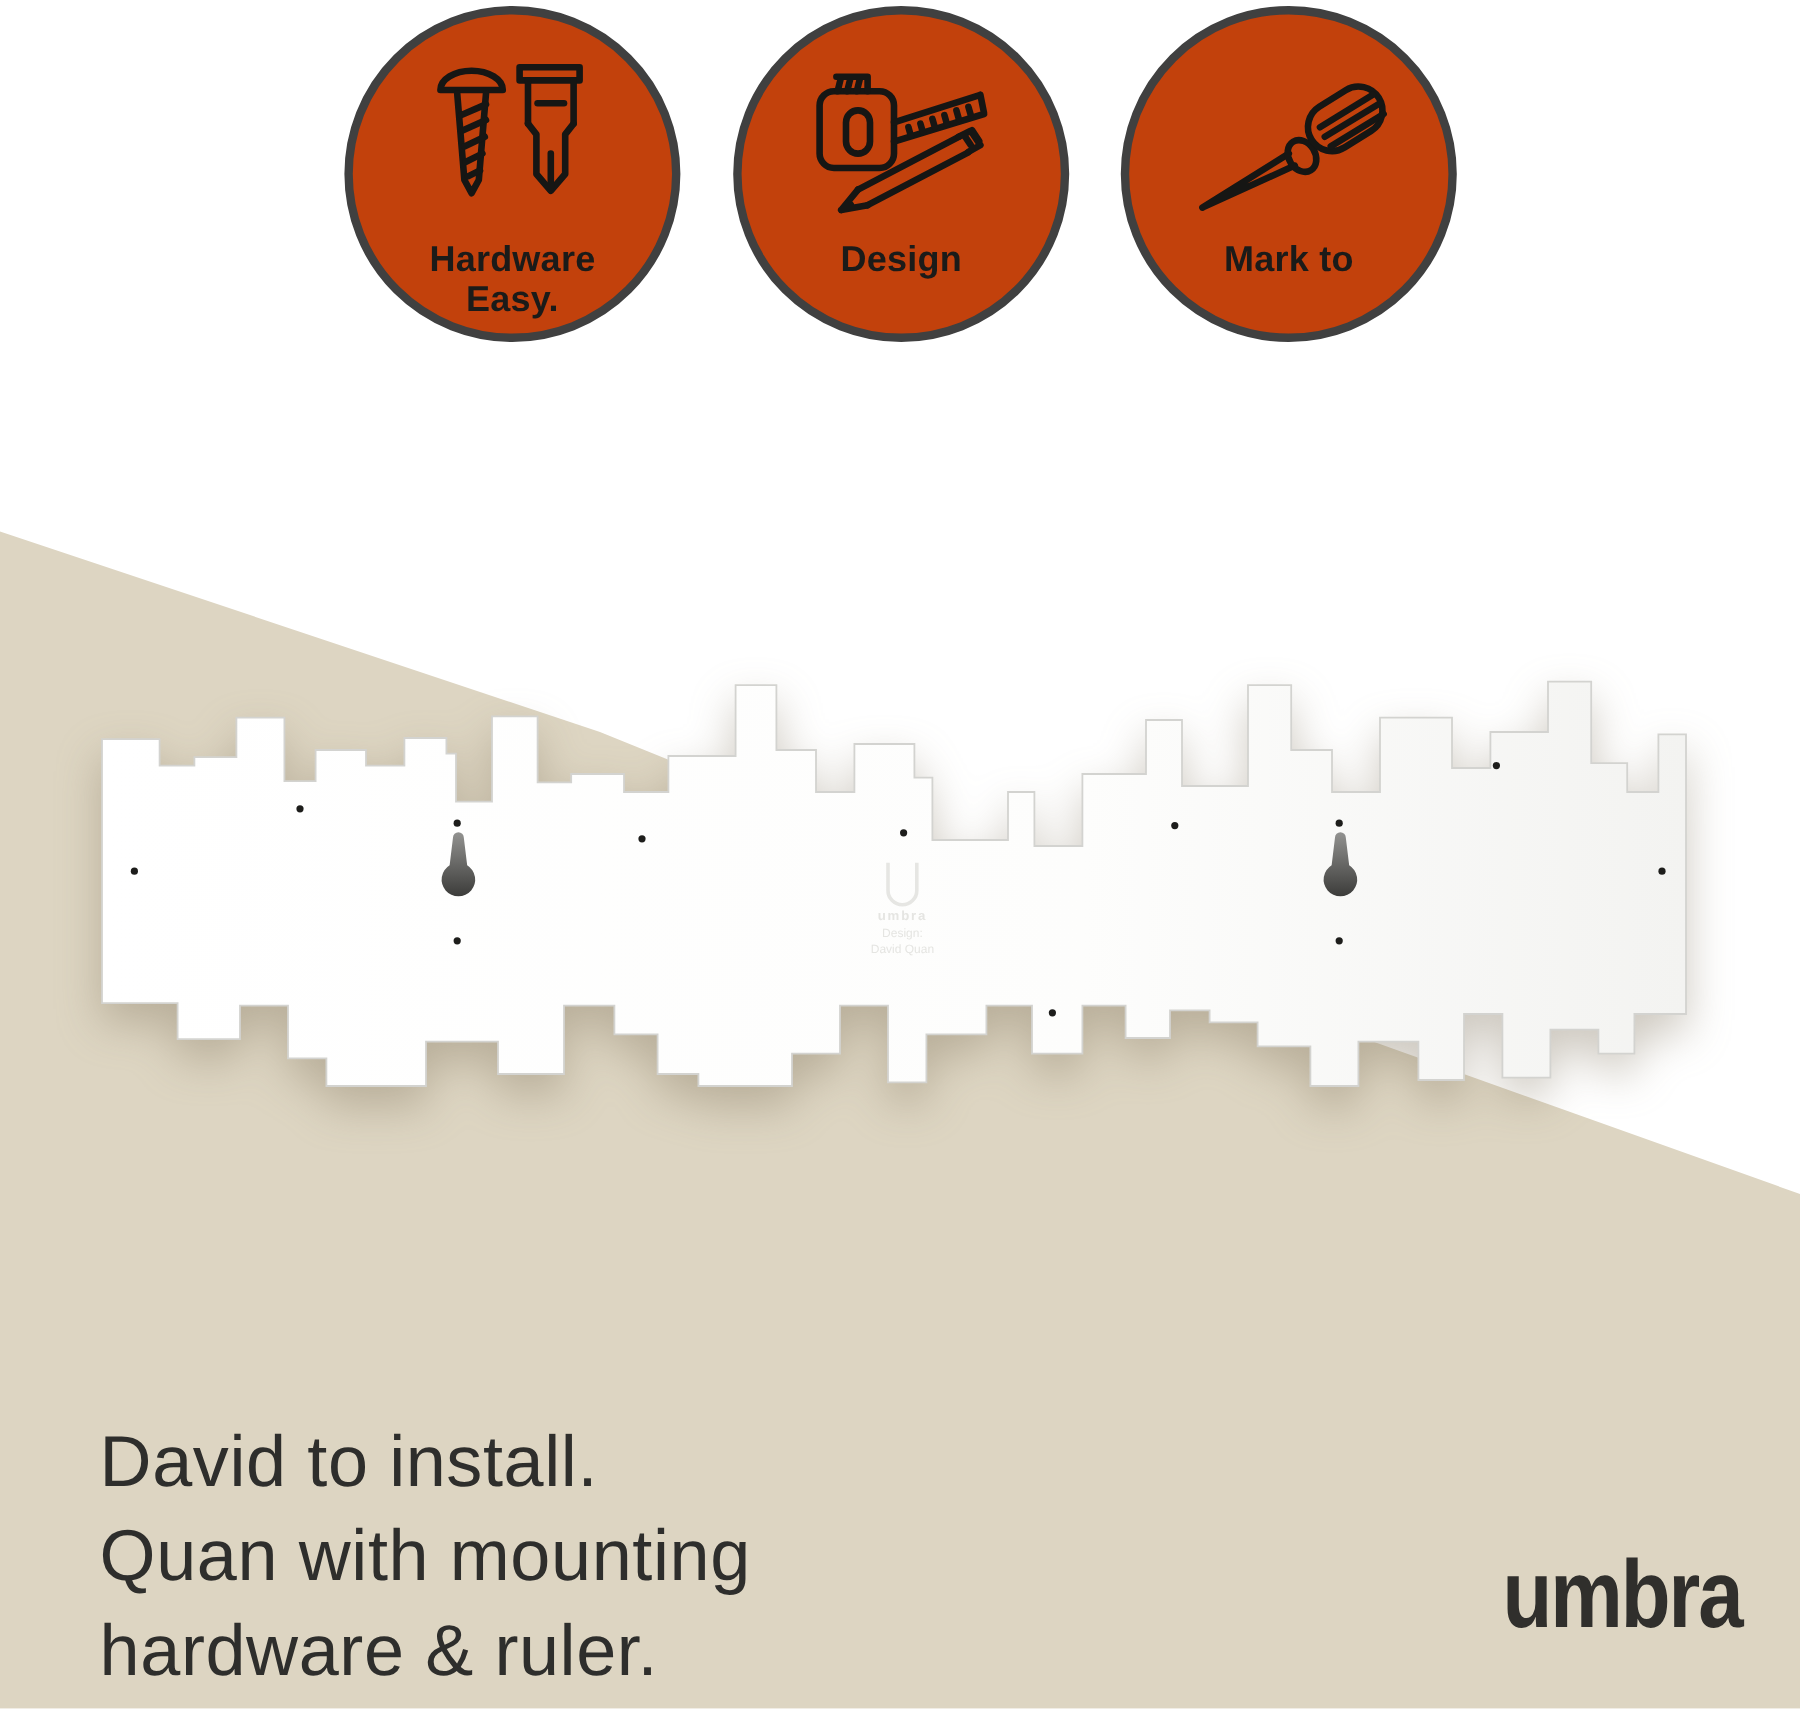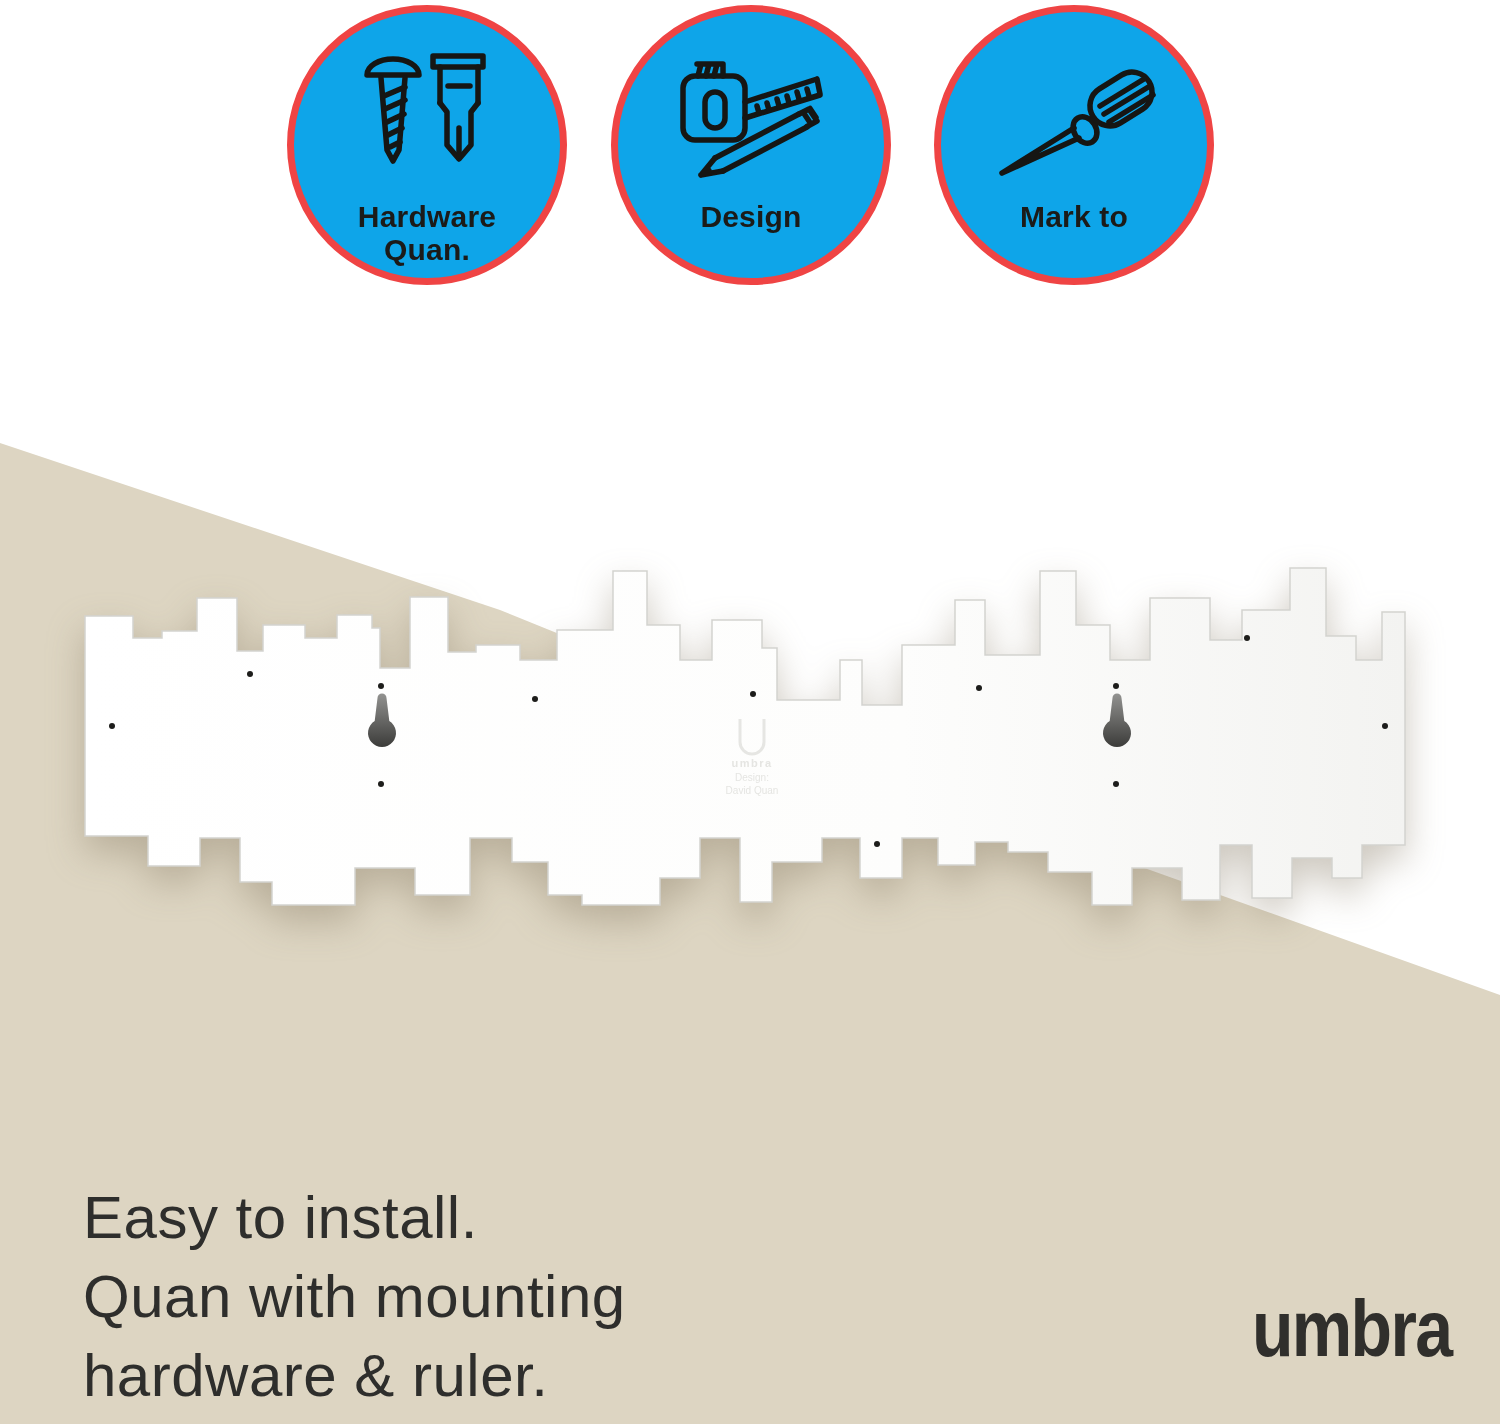--- a/index.html
+++ b/index.html
@@ -5,21 +5,21 @@
   html,body{margin:0;padding:0;background:#ffffff;}
   .canvas{
     position:relative;width:1500px;height:1424px;overflow:hidden;
     background:#ffffff;font-family:"Liberation Sans", sans-serif;
   }
   .scene{position:absolute;left:0;top:0;width:1500px;height:1424px;display:block;}
   .product-layer{filter:drop-shadow(0 16px 18px rgba(125,114,90,.38));}
   
   .badge{
     position:absolute;top:5px;width:280px;height:280px;border-radius:50%;
-    background:#0ea5e9;border:7px solid #ef4444;box-sizing:border-box;
+    background:#c2410c;border:7px solid #404040;box-sizing:border-box;
   }
   .badge .art{position:absolute;left:50%;top:30px;transform:translateX(-50%);}
   .badge .label{
     position:absolute;left:0;right:0;top:188px;text-align:center;
     font-weight:bold;font-size:30px;line-height:33px;color:#1b1b19;letter-spacing:.2px;
   }
   .ico{stroke:#161614;stroke-width:5.5;fill:none;stroke-linecap:round;stroke-linejoin:round;}
   
   .caption{
     position:absolute;left:83px;top:1178px;color:#2e2e2c;
@@ -92,21 +92,21 @@
         <path d="M39,54 l21,-9 M40,67 l20,-9 M42,80 l17,-8 M43,93 l14,-7 M45,105 l10,-5"></path>
         <path d="M88,14 h50 v11 h-50 z"></path>
         <path d="M95,25 v36 M133,25 v36"></path>
         <path d="M95,61 l7,9 v33 l12,14 l12,-14 v-33 l7,-9"></path>
         <path d="M114,86 v28"></path>
         <path d="M103,44 h22"></path>
       </g>
     </svg>
     <div class="label">
       <div>Hardware</div>
-      <div>Quan.</div>
+      <div>Easy.</div>
     </div>
   </div>
 
   <div class="badge" style="left:611px;">
     <svg class="art" width="172" height="150" viewBox="0 0 172 150">
       <g class="ico">
         <rect x="18" y="34" width="62" height="64" rx="12"></rect>
         <rect x="40" y="50" width="20" height="36" rx="10"></rect>
         <path d="M32,22 h26 v12 M36,22 l-3,12 M44,22 l-3,12 M52,22 l-3,12"></path>
         <path d="M80,60 L152,37 M80,76 L155,53 M152,37 l3,15"></path>
@@ -129,20 +129,20 @@
         <rect x="100" y="37" width="66" height="40" rx="20" transform="rotate(-32 133 57)"></rect>
         <path d="M112,64 l44,-27 M116,72 l46,-28 M121,80 l44,-27" transform="rotate(0)"></path>
       </g>
     </svg>
     <div class="label">
       <div>Mark to</div>
     </div>
   </div>
 
   <div class="caption">
-    <div>Easy to install.</div>
+    <div>David to install.</div>
     <div>Quan with mounting</div>
     <div>hardware &amp; ruler.</div>
   </div>
 
   <div class="brand">umbra</div>
 
 </div>
 
 </body></html>

